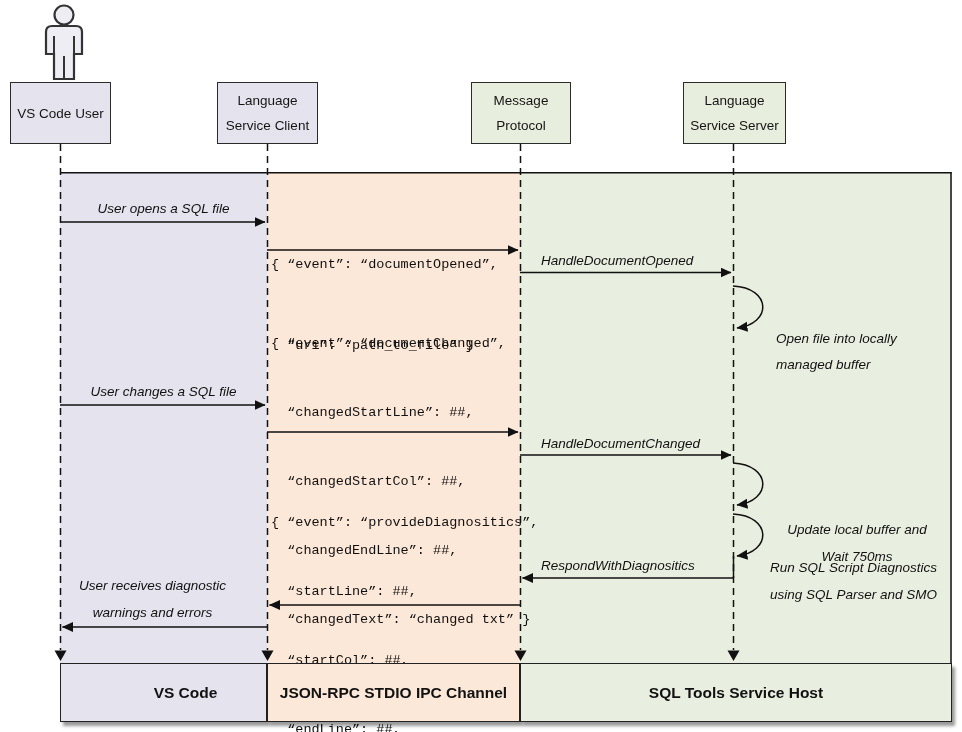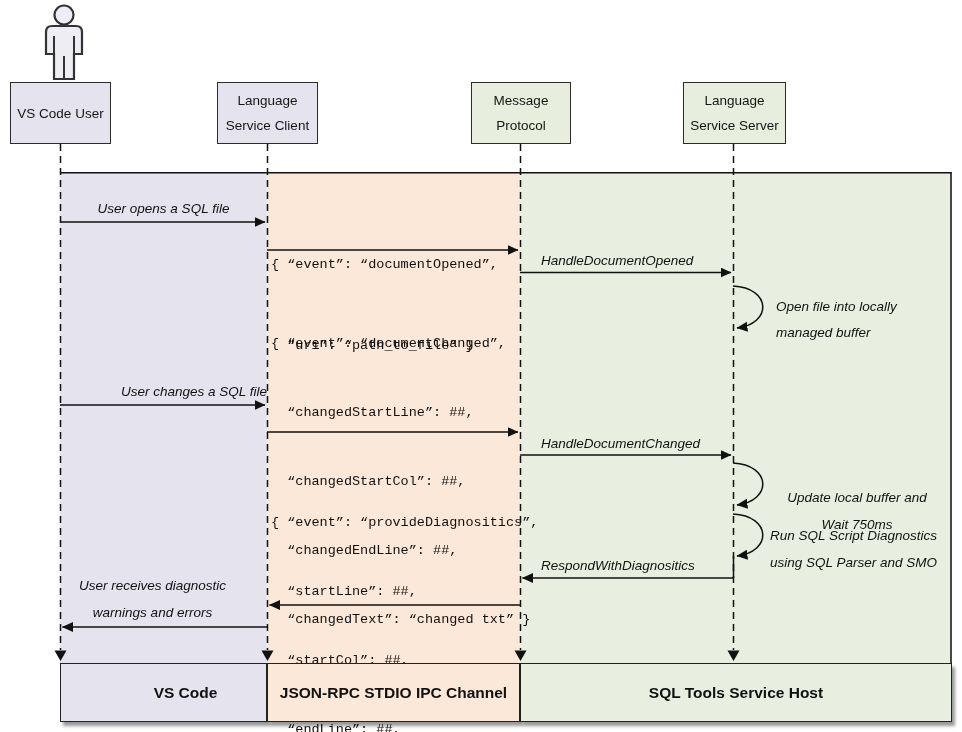--- a/index.html
+++ b/index.html
@@ -28,29 +28,29 @@
     border:1.5px solid #222;display:flex;align-items:center;justify-content:center;
     font-weight:bold;font-size:15.5px;color:#111;z-index:4;box-shadow:3px 4px 3px rgba(0,0,0,0.40);}
   #footer-vscode{left:60px;width:207px;background:#e4e3ee;padding-left:44px;}
   #footer-channel{left:267px;width:253px;background:#fce8d8;}
   #footer-host{left:520px;width:432px;background:#e9efe0;}
 
   
   .msg-label{position:absolute;font-style:italic;font-size:13.5px;color:#111;
     white-space:nowrap;z-index:4;}
   #lbl-user-opens{left:60px;top:201px;width:207px;text-align:center;}
-  #lbl-user-changes{left:60px;top:384px;width:207px;text-align:right;font-style:italic;}
+  #lbl-user-changes{left:60px;top:384px;width:207px;text-align:center;font-style:italic;}
   #lbl-user-receives{left:60px;top:572px;width:185px;text-align:center;line-height:27px;}
   #lbl-handle-opened{left:541px;top:253px;}
   #lbl-handle-changed{left:541px;top:436px;}
   #lbl-respond{left:541px;top:558px;}
 
   
   .annotation{position:absolute;font-style:italic;font-size:13.5px;color:#111;
-    white-space:nowrap;z-index:4;}
+    white-space:nowrap;z-index:4;margin-top:32px;}
   #ann-open{left:776px;top:294px;line-height:26px;}
   #ann-update{left:766px;top:484px;line-height:27px;width:182px;text-align:center;}
   #ann-run{left:770px;top:522px;line-height:27px;}
 
   
   .payload{position:absolute;font-family:"Liberation Mono",monospace;font-size:13.5px;
     color:#111;white-space:pre;z-index:4;}
   #payload-opened{left:271px;top:197px;line-height:27px;}
   #payload-changed{left:271px;top:286px;line-height:23px;}
   #payload-diag{left:271px;top:465px;line-height:23px;}

